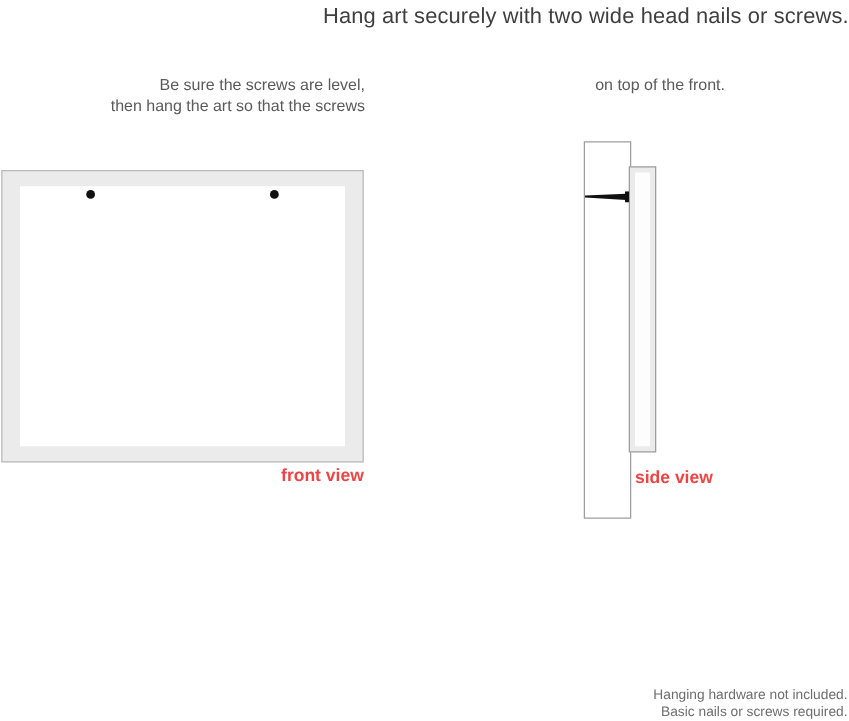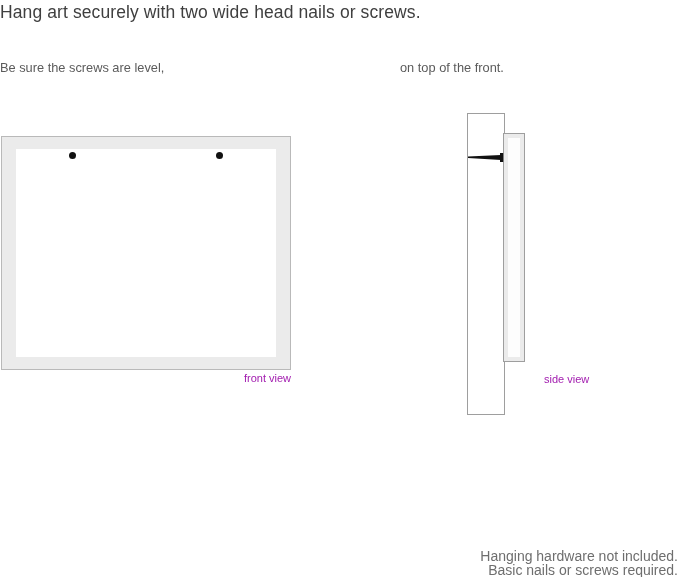--- a/index.html
+++ b/index.html
@@ -15,32 +15,32 @@
     color: #4a4a4a;
     overflow: hidden;
   }
 
   
   .title {
     position: absolute;
     top: 0px;
     left: 0;
     width: 679px;
-    text-align: left;
+    text-align: right;
     font-size: 17.5px;
     font-weight: 300;
     color: #3f3f3f;
     letter-spacing: 0.1px;
     line-height: 24px;
   }
 
   
   .caption {
     position: absolute;
-    text-align: left;
+    text-align: right;
     font-size: 12.8px;
     font-weight: 300;
     color: #5b5b5b;
     line-height: 17px;
   }
   .caption-left {
     left: 0px;
     top: 59px;
     width: 292px;
   }
@@ -79,36 +79,35 @@
     width: 7px;
     height: 7px;
     border-radius: 50%;
     background: #111111;
   }
   .screw-dot-left  { left: 68px; top: 16px; }
   .screw-dot-right { left: 215px; top: 16px; }
 
   .view-label {
     position: absolute;
-    font-size: 11px;
-    font-weight: 400;
-    color: #a21caf;
+    font-size: 14px;
+    font-weight: 700;
+    color: #ef4444;
     white-space: nowrap;
   }
   .label-front {
     left: 150px;
     top: 372px;
     width: 141px;
     text-align: right;
   }
   .label-side {
     left: 508px;
     top: 373px;
     text-align: left;
-    margin-left: 36px;
   }
 
   
   .side-view {
     position: absolute;
     left: 455px;
     top: 105px;
     width: 120px;
     height: 320px;
   }
@@ -148,34 +147,35 @@
     height: 9px;
   }
   .nail svg { display: block; }
 
   
   .footer {
     position: absolute;
     right: 1px;
     top: 549px;
     text-align: right;
-    font-size: 14px;
+    font-size: 11px;
     font-weight: 300;
     color: #6e6e6e;
     line-height: 14px;
   }
   .footer div { white-space: nowrap; }
 </style>
 </head>
 <body>
 
 <div class="title">Hang art securely with two wide head nails or screws.</div>
 
 <div class="caption caption-left">
   <div>Be sure the screws are level,</div>
+  <div>then hang the art so that the screws</div>
 </div>
 
 <div class="caption caption-right">
   <div>on top of the front.</div>
 </div>
 
 <div class="front-view">
   <div class="frame-outer"></div>
   <div class="frame-mat"></div>
   <div class="screw-dot screw-dot-left"></div>

